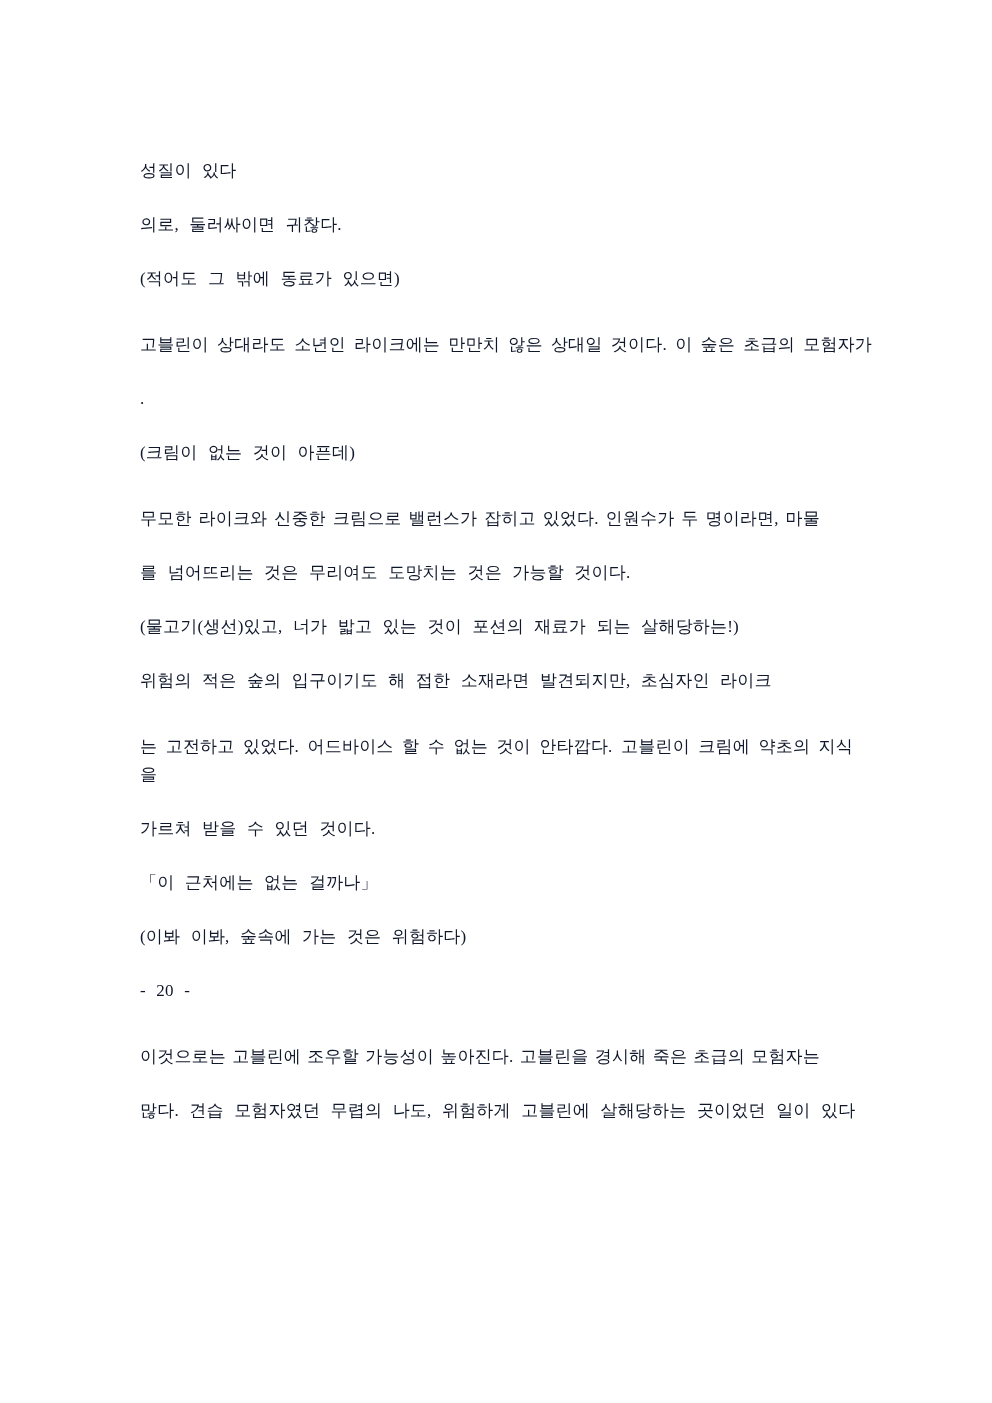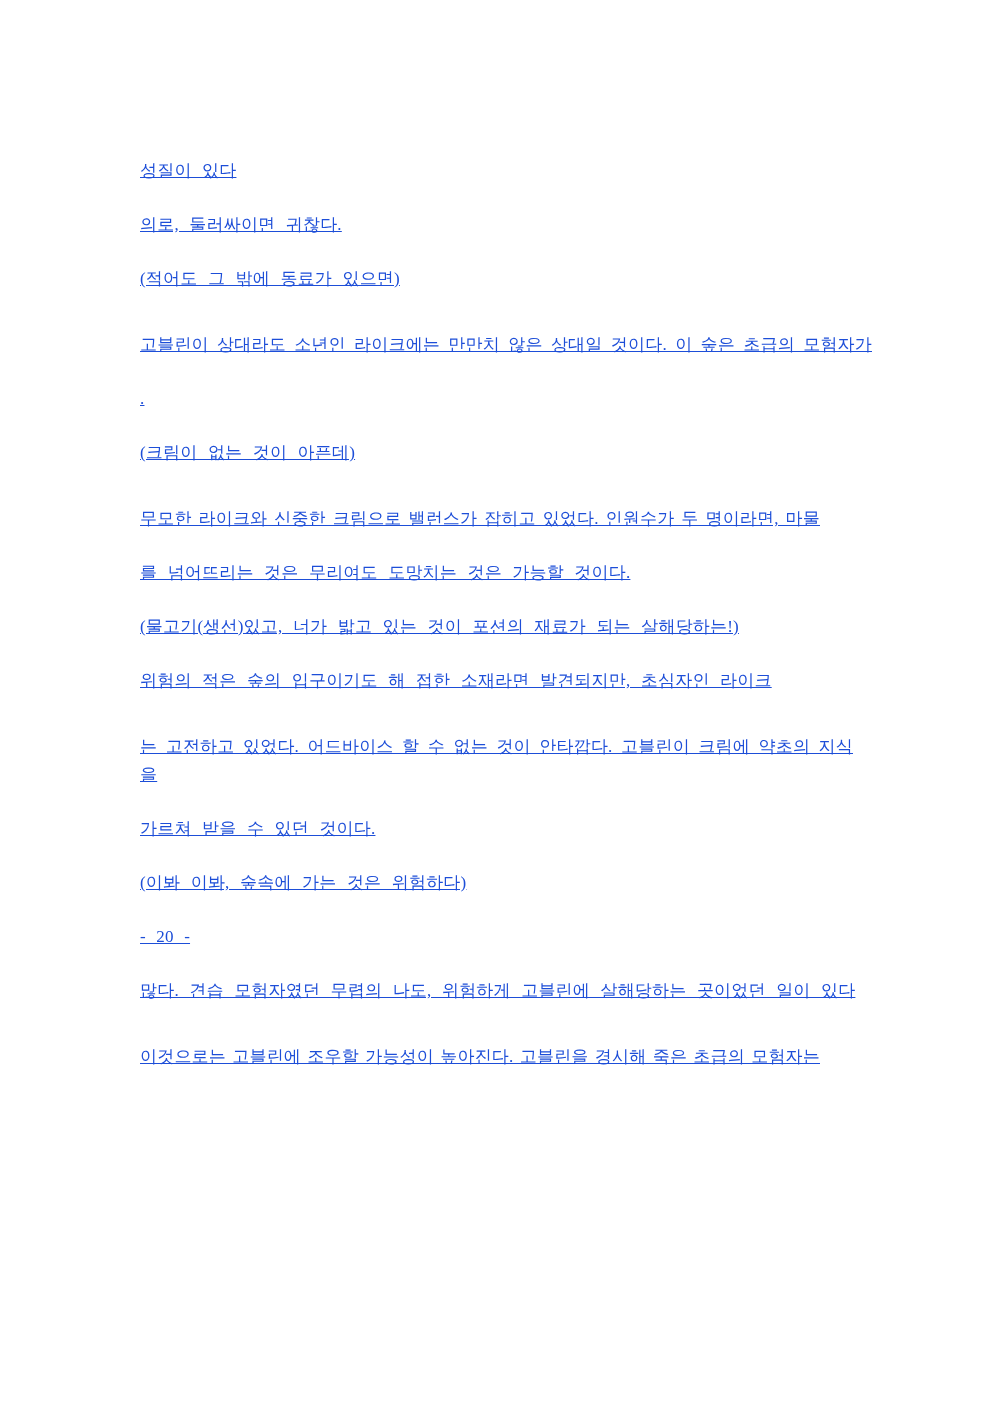--- a/index.html
+++ b/index.html
@@ -38,21 +38,21 @@
     word-spacing: normal;
     text-align: justify;
     text-align-last: justify;
     margin-top: 38px;
   }
 </style>
 </head>
 <body>
 
 <div class="page" style="background: rgb(255, 255, 255);">
-  <div class="doc" style="color: #1d4ed8; text-decoration: underline;">
+  <div class="doc" style="color: #0f172a;">
       <div class="para">
         <div class="line">성질이 있다</div>
       </div>
       <div class="para">
         <div class="line">의로, 둘러싸이면 귀찮다.</div>
       </div>
       <div class="para">
         <div class="line">(적어도 그 밖에 동료가 있으면)</div>
       </div>
       <div class="para">
@@ -77,25 +77,28 @@
         <div class="line">위험의 적은 숲의 입구이기도 해 접한 소재라면 발견되지만, 초심자인 라이크</div>
       </div>
       <div class="para">
         <div class="line stretch" style="width: 713px;">는 고전하고 있었다. 어드바이스 할 수 없는 것이 안타깝다. 고블린이 크림에 약초의 지식</div>
         <div class="line">을</div>
       </div>
       <div class="para">
         <div class="line">가르쳐 받을 수 있던 것이다.</div>
       </div>
       <div class="para">
+        <div class="line">「이 근처에는 없는 걸까나」</div>
+      </div>
+      <div class="para">
         <div class="line">(이봐 이봐, 숲속에 가는 것은 위험하다)</div>
       </div>
       <div class="para">
         <div class="line">- 20 -</div>
       </div>
       <div class="para">
-        <div class="line">많다. 견습 모험자였던 무렵의 나도, 위험하게 고블린에 살해당하는 곳이었던 일이 있다</div>
+        <div class="line stretch" style="width: 680px;">이것으로는 고블린에 조우할 가능성이 높아진다. 고블린을 경시해 죽은 초급의 모험자는</div>
       </div>
       <div class="para">
-        <div class="line stretch" style="width: 680px;">이것으로는 고블린에 조우할 가능성이 높아진다. 고블린을 경시해 죽은 초급의 모험자는</div>
+        <div class="line">많다. 견습 모험자였던 무렵의 나도, 위험하게 고블린에 살해당하는 곳이었던 일이 있다</div>
       </div>
     </div>
 </div>
 
 </body></html>

